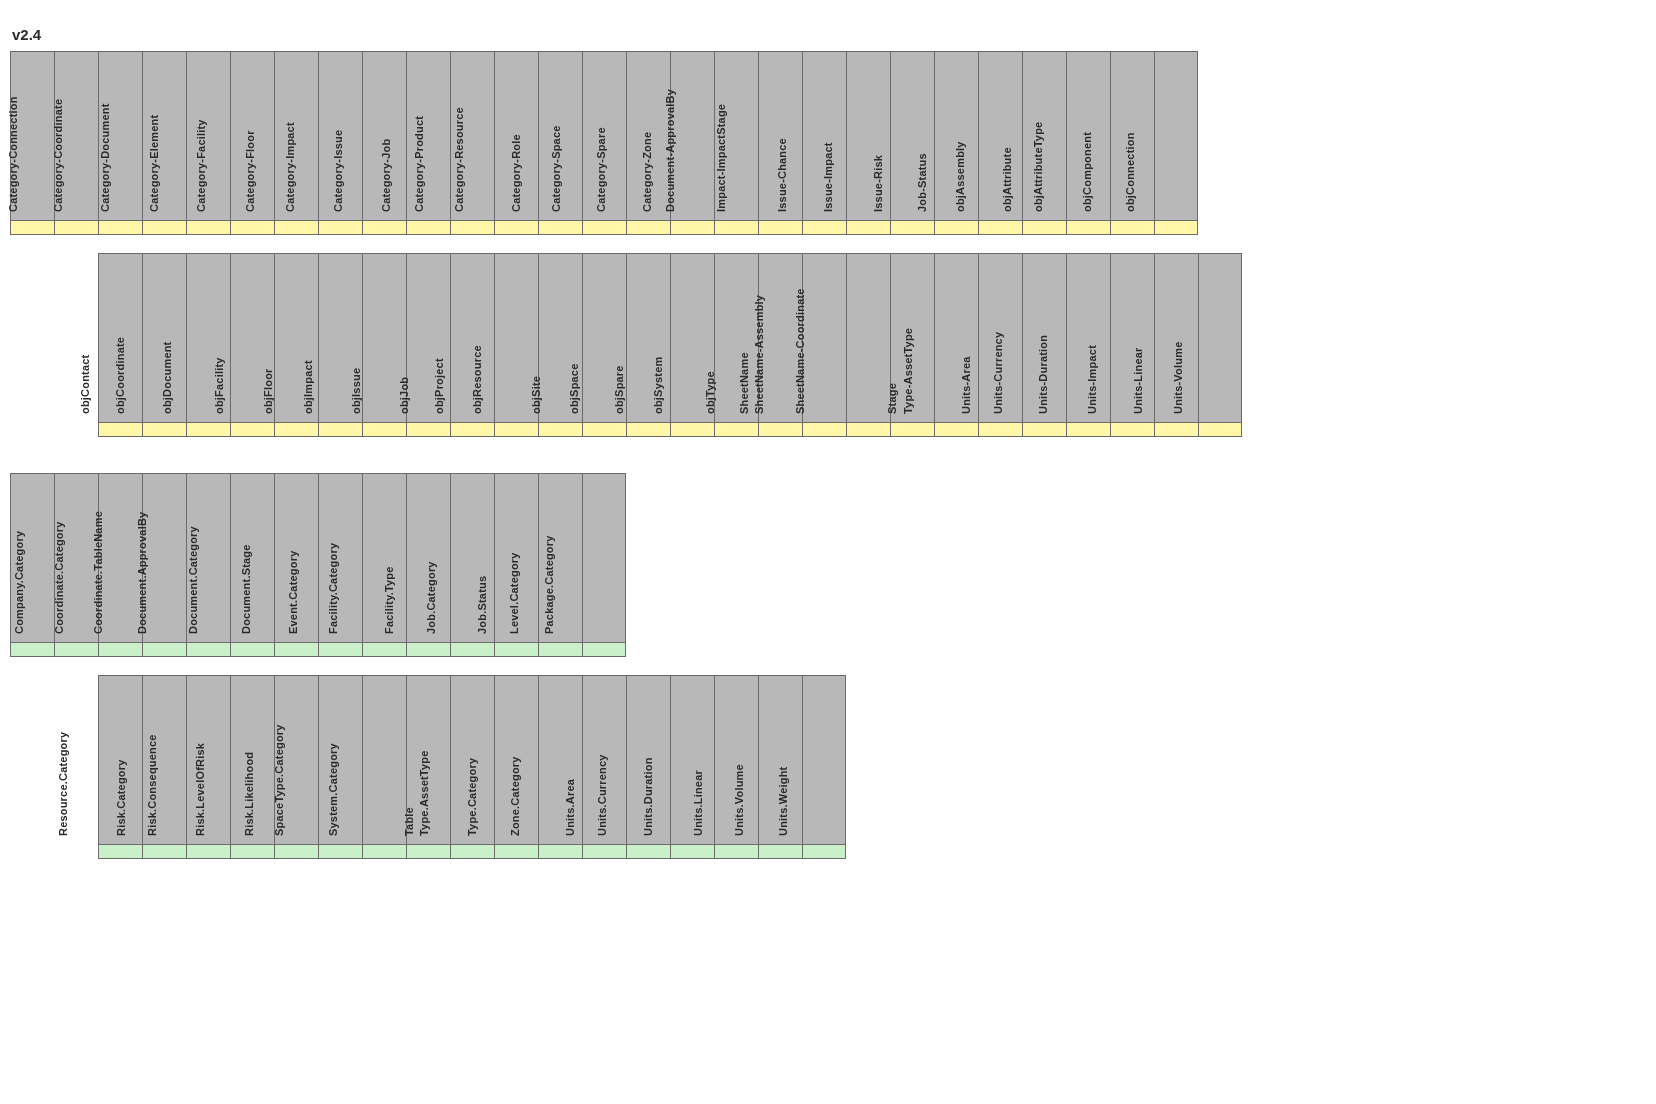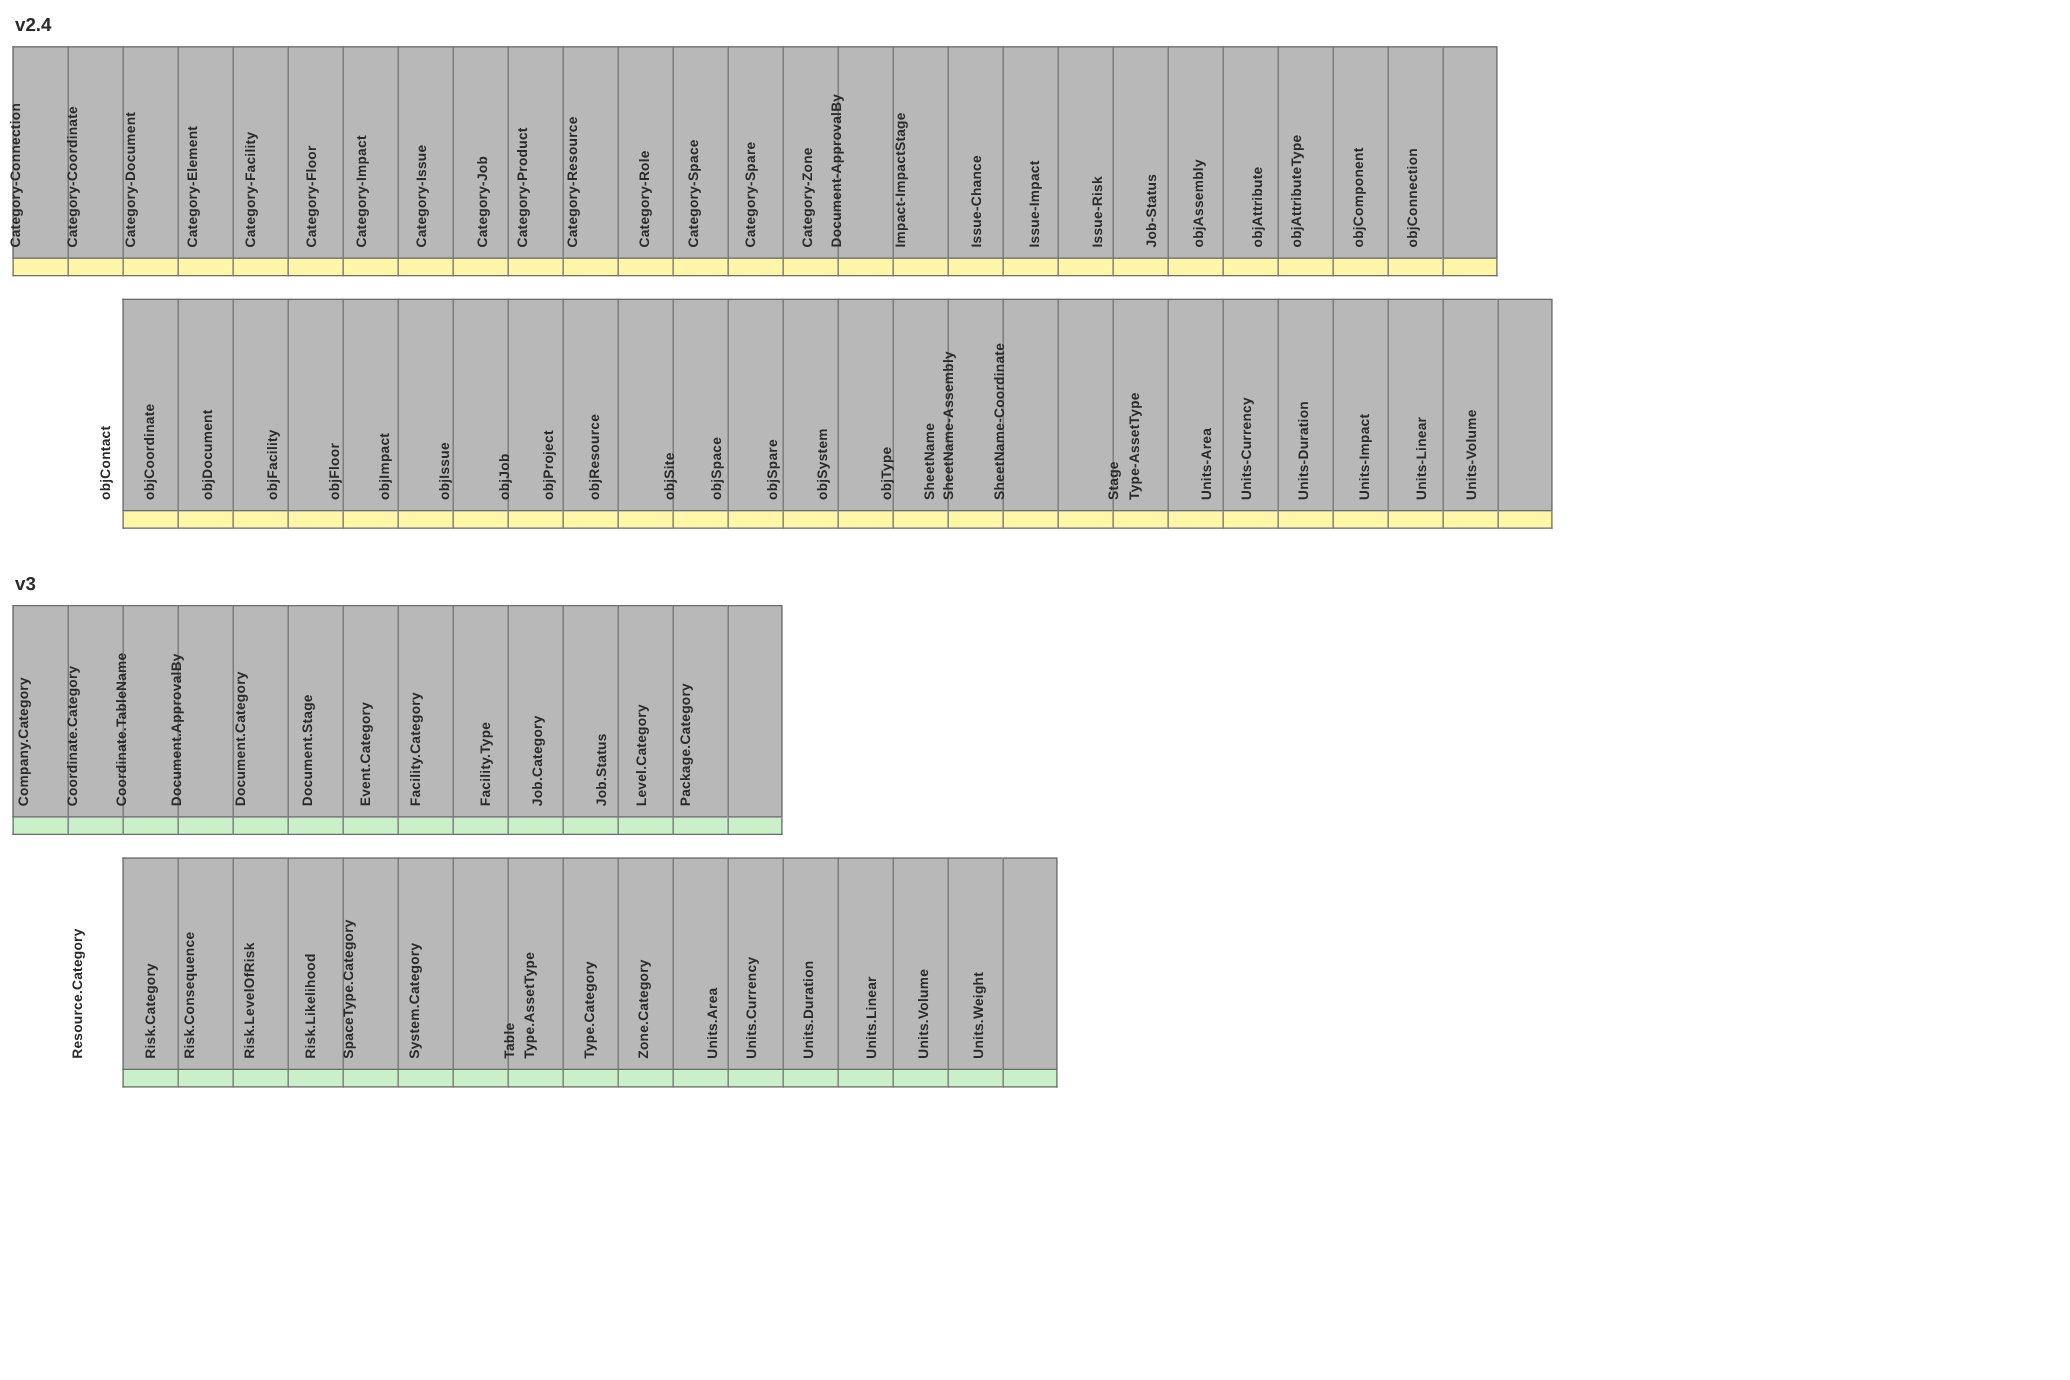--- a/index.html
+++ b/index.html
@@ -4,21 +4,21 @@
 <style>
   html, body {
     margin: 0;
     padding: 0;
     background: #ffffff;
     font-family: Verdana, Geneva, sans-serif;
     font-size: 11px;
     color: #2b2b2b;
   }
   .page {
-    padding: 6px 10px 40px 10px;
+    padding: 20px 10px 40px 10px;
   }
   .section-title {
     font-weight: bold;
     font-size: 15px;
     margin: 6px 0 8px 2px;
   }
   .section {
     margin-bottom: 36px;
   }
   .row {
@@ -390,21 +390,20 @@
         </div>
         <div class="cell">
           <div class="cell-head">
             <span class="label">Units-Volume</span>
           </div>
           <div class="cell-foot"></div>
         </div>
       </div>
     </div>
     <div class="section green">
-      <div class="section-title">v3</div>
       <div class="row">
         <div class="cell">
           <div class="cell-head"></div>
           <div class="cell-foot"></div>
         </div>
         <div class="cell">
           <div class="cell-head">
             <span class="label">Company.Category</span>
           </div>
           <div class="cell-foot"></div>

